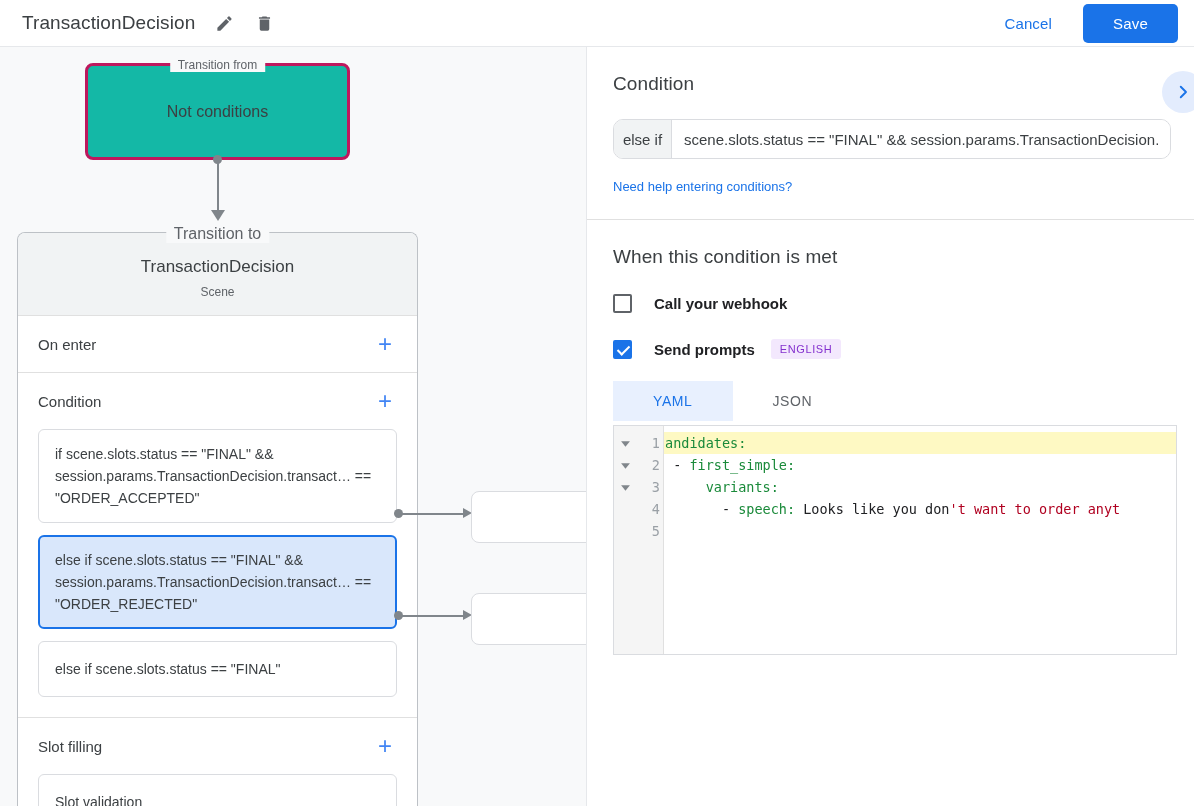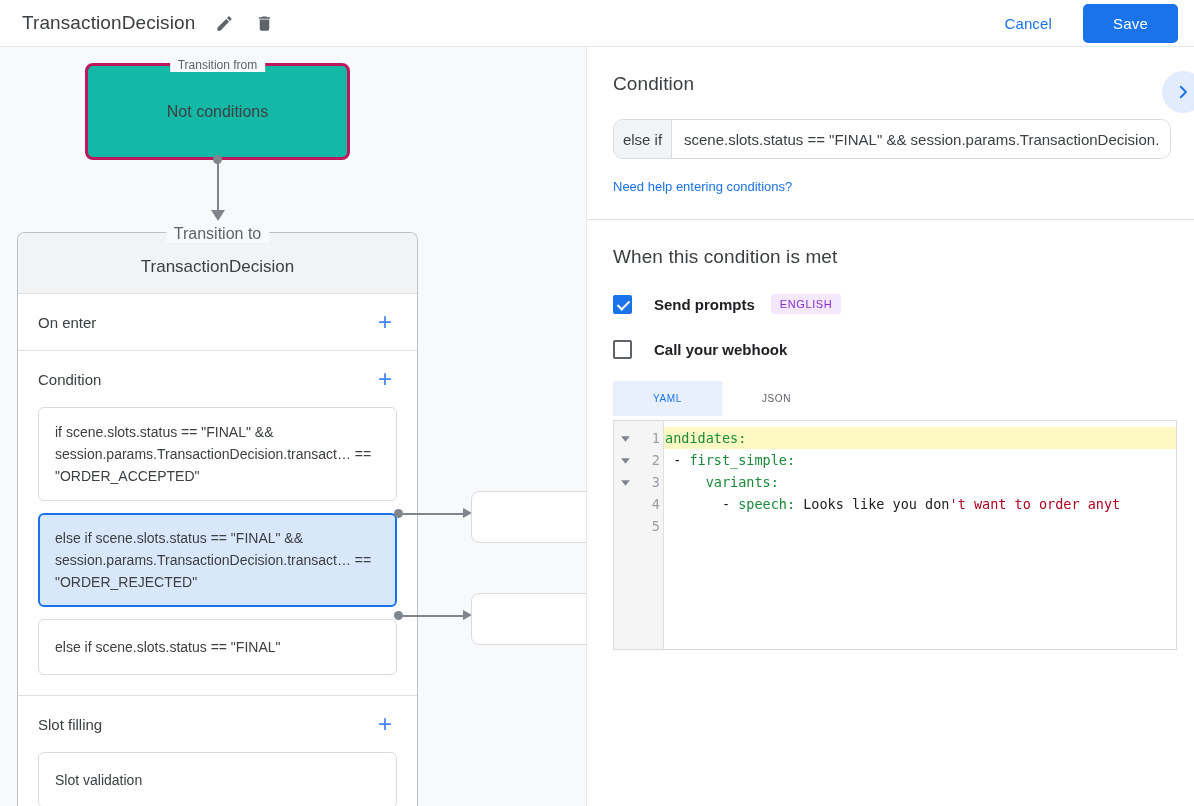--- a/index.html
+++ b/index.html
@@ -357,21 +357,21 @@
   }
   .hint a { color: #1a73e8; text-decoration: none; cursor: pointer; }
 
   
   .tabs {
     display: flex;
     margin-top: 22px;
   }
   .tab {
     padding: 12px 40px;
-    font-size: 10px;
+    font-size: 14px;
     color: #5f6368;
     cursor: pointer;
     letter-spacing: .6px;
   }
   .tab.active {
     background: #e8f0fe;
     color: #1a73e8;
   }
 
   
@@ -457,20 +457,21 @@
 
   <div class="connector-dot" id="dot-ft"></div>
   <div class="arrow-line"></div>
   <div class="arrow-head"></div>
 
   <div class="scene-card">
     <div class="scene-legend">Transition to</div>
 
     <div class="scene-head">
       <div class="name">TransactionDecision</div>
+      <div class="sub">Scene</div>
     </div>
 
     <div class="section">
       <div class="section-head">
         <span class="section-title">On enter</span>
         <span class="plus-btn">+</span>
       </div>
     </div>
 
     <div class="section">
@@ -524,28 +525,28 @@
       <input class="cond-value" type="text" value="scene.slots.status == &quot;FINAL&quot; &amp;&amp; session.params.TransactionDecision." style="">
     </div>
 
     <a class="help-link">Need help entering conditions?</a>
   </div>
 
   <div class="rp-when">
     <div class="sect-title">When this condition is met</div>
 
     <div class="cb-row">
+      <div class="cbox"></div>
+      <span class="cb-label">Call your webhook</span>
+    </div>
+
+    <div class="cb-row">
       <div class="cbox checked"></div>
       <span class="cb-label">Send prompts</span>
       <span class="lang-badge">ENGLISH</span>
-    </div>
-
-    <div class="cb-row">
-      <div class="cbox"></div>
-      <span class="cb-label">Call your webhook</span>
     </div>
 
 
     <div class="tabs">
       <div class="tab active">YAML</div>
       <div class="tab">JSON</div>
     </div>
 
     <div class="editor">
       <div class="ed-fold">

